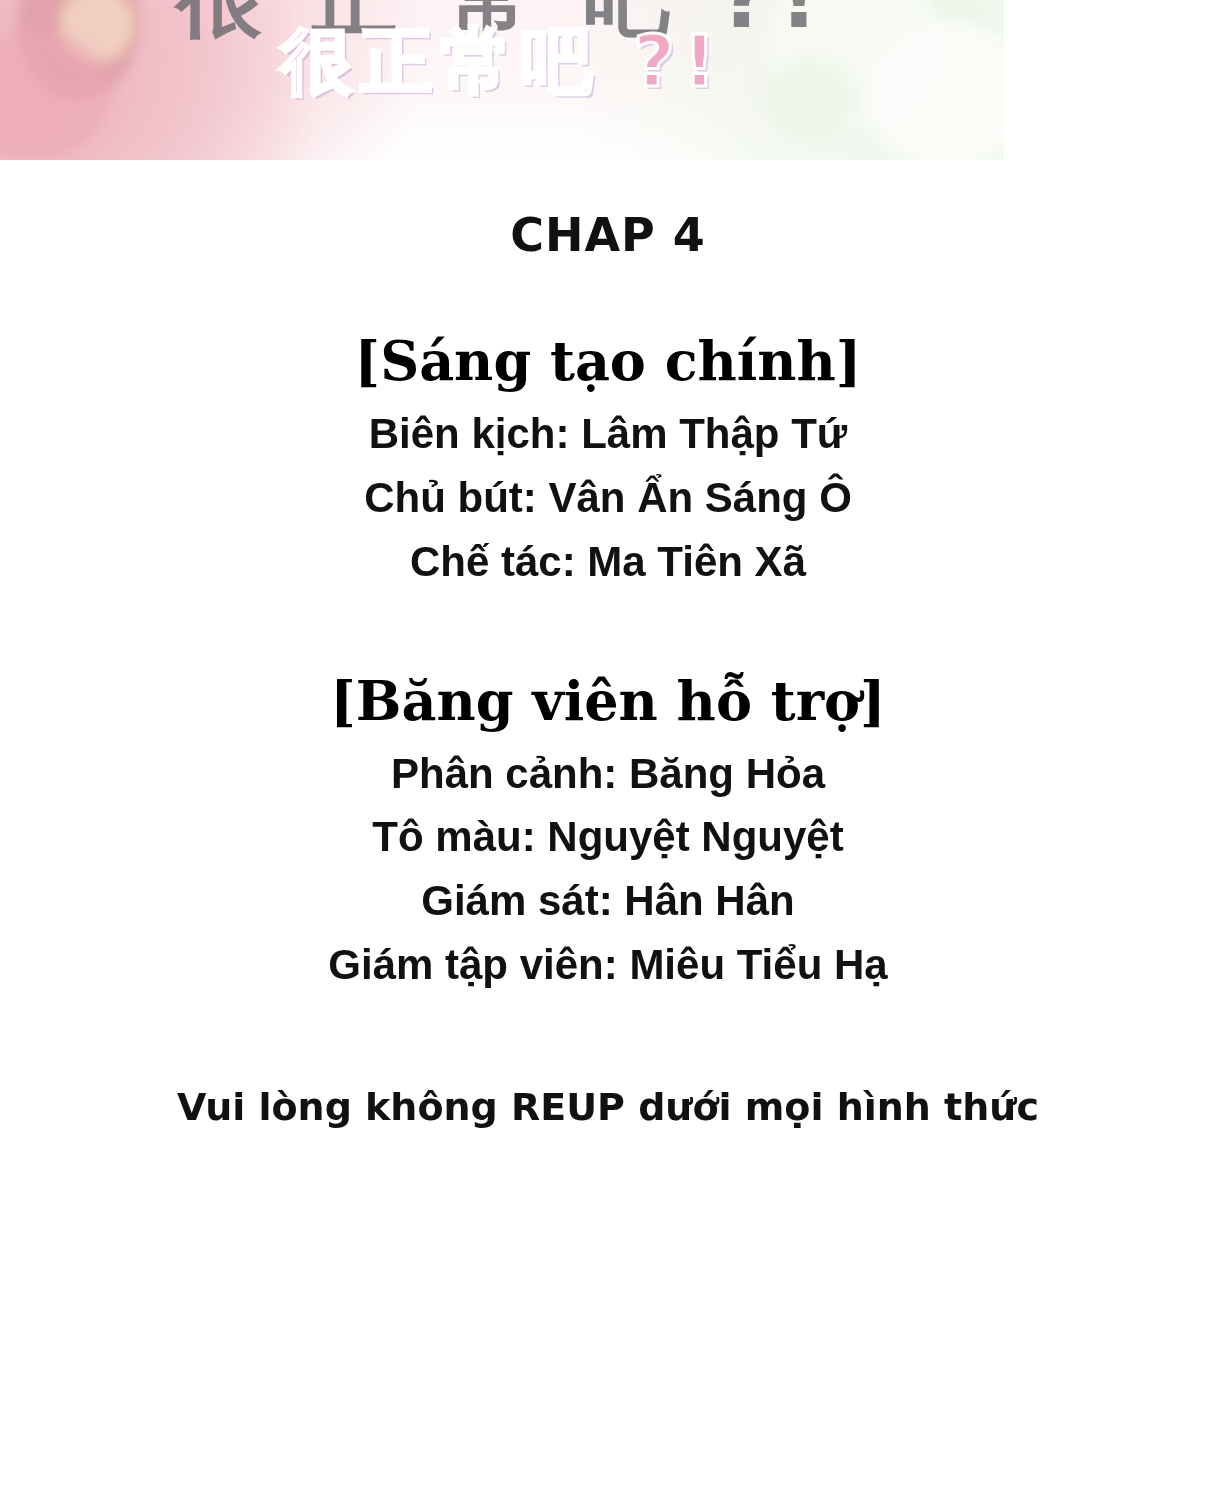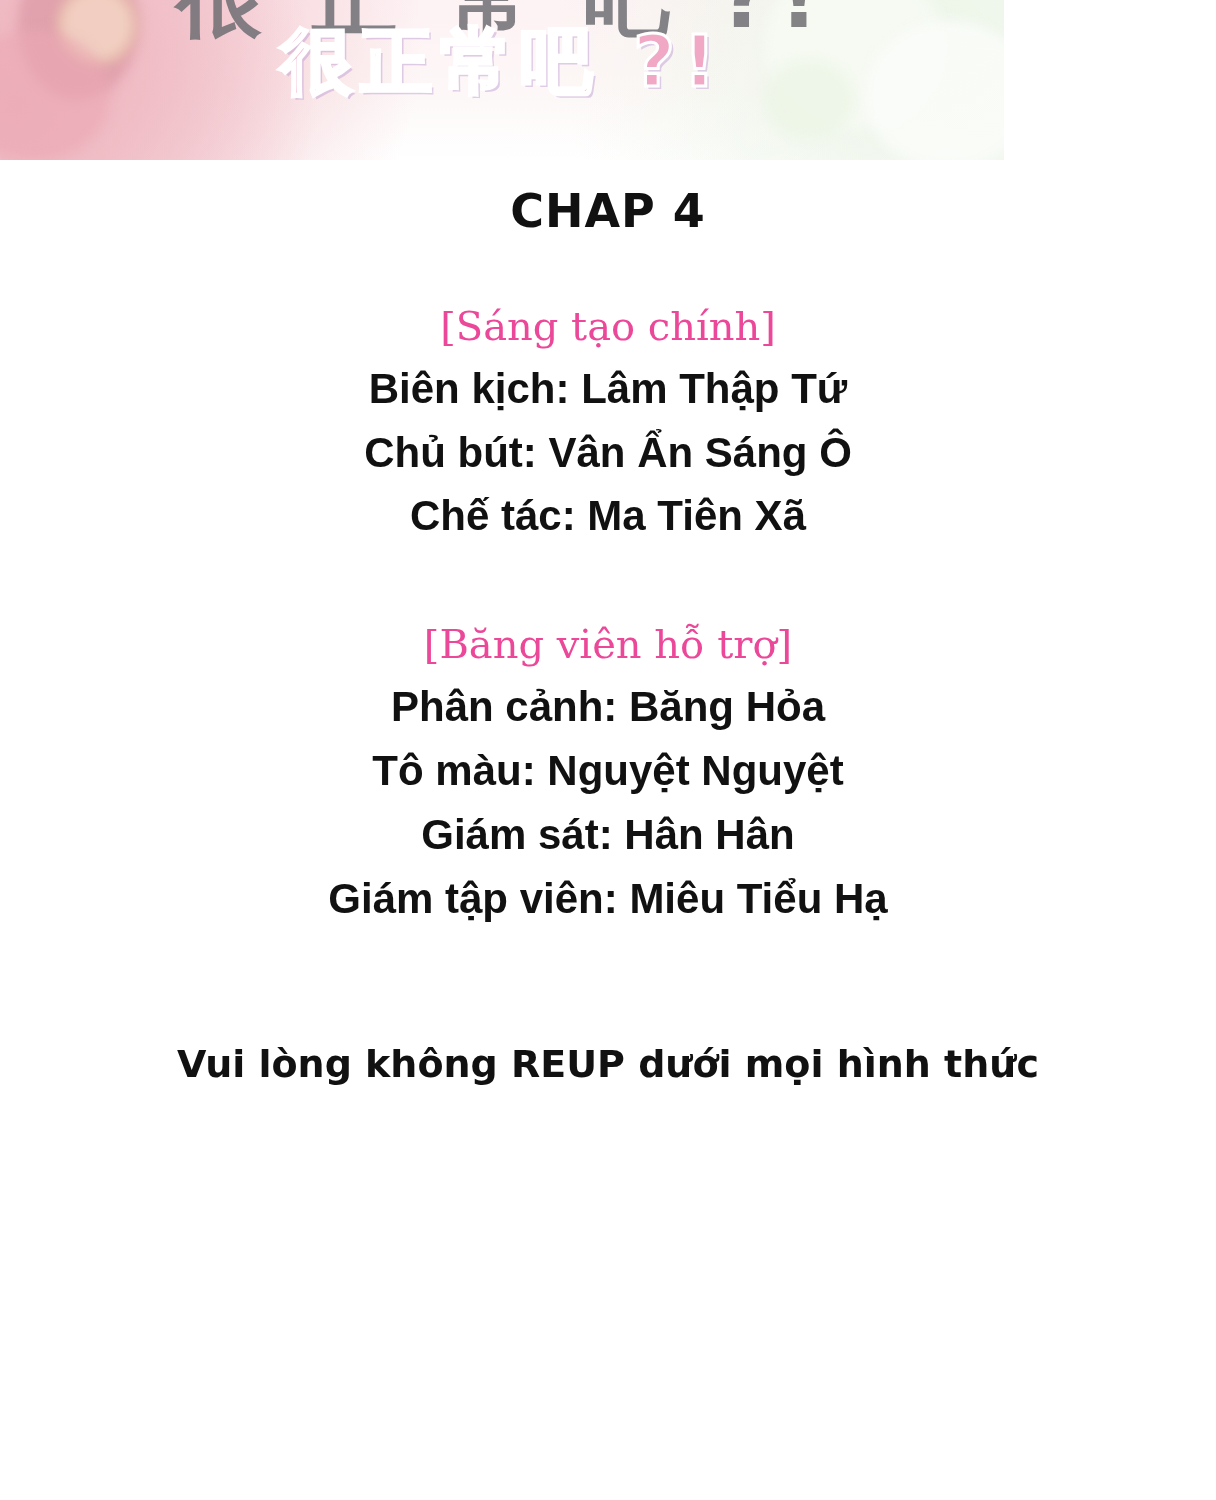--- a/index.html
+++ b/index.html
@@ -86,49 +86,49 @@
     top: 160px;
     left: 0;
     width: 1216px;
     text-align: center;
   }
   .chapter-title {
     font-family: "DejaVu Sans", sans-serif;
     font-weight: bold;
     font-size: 46px;
     letter-spacing: 1px;
-    margin-top: 24px;
+    margin-top: 48px;
     color: #111111;
   }
   .block {
     margin-top: 58px;
   }
   .block-head {
     font-family: "DejaVu Serif", serif;
-    font-weight: normal;
-    font-size: 40px;
+    font-weight: bold;
+    font-size: 54px;
     line-height: 1.52;
-    color: #ec4899;
+    color: #000000;
   }
   .line {
     font-family: Liberation Sans, sans-serif;
     font-weight: bold;
     font-size: 42px;
     line-height: 1.52;
     color: #111111;
     white-space: nowrap;
   }
   .block-two {
     margin-top: 66px;
   }
   .notice {
     font-family: "DejaVu Sans", sans-serif;
     font-weight: bold;
     font-size: 38px;
-    margin-top: 112px;
+    margin-top: 88px;
     color: #111111;
     white-space: nowrap;
   }
 </style>
 </head>
 <body>
 
 <div class="banner">
   <div class="banner-bg"></div>
   <div class="banner-blob blob-a"></div>

